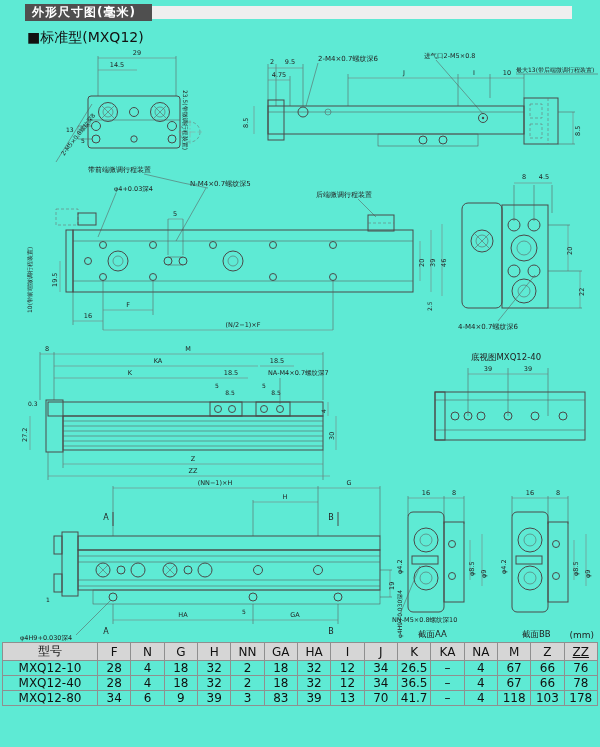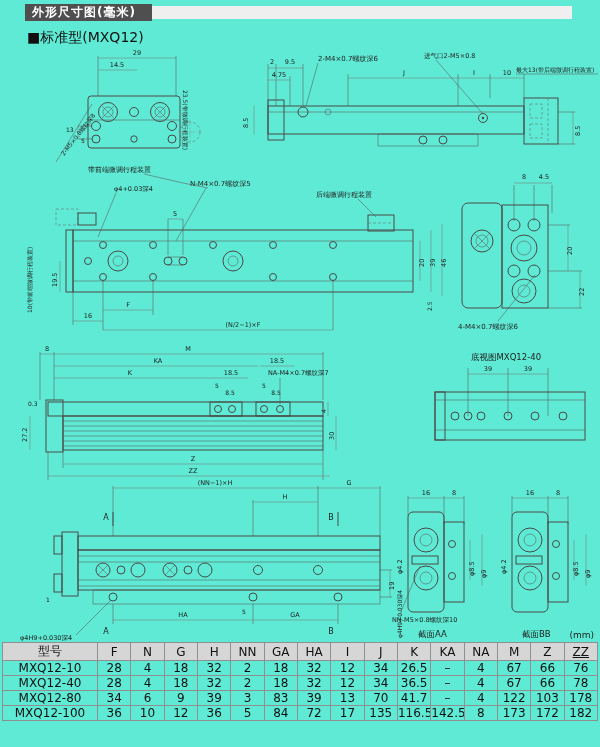--- a/index.html
+++ b/index.html
@@ -474,39 +474,21 @@
             <td>9</td>
             <td>39</td>
             <td>3</td>
             <td>83</td>
             <td>39</td>
             <td>13</td>
             <td>70</td>
             <td>41.7</td>
             <td>–</td>
             <td>4</td>
-            <td>122</td>
+            <td>118</td>
             <td>103</td>
             <td>178</td>
-          </tr>
-          <tr>
-            <td>MXQ12-100</td>
-            <td>36</td>
-            <td>10</td>
-            <td>12</td>
-            <td>36</td>
-            <td>5</td>
-            <td>84</td>
-            <td>72</td>
-            <td>17</td>
-            <td>135</td>
-            <td>116.5</td>
-            <td>142.5</td>
-            <td>8</td>
-            <td>173</td>
-            <td>172</td>
-            <td>182</td>
           </tr>
         </tbody>
       </table>
   </div>
 
 </div>
 
 </body></html>

